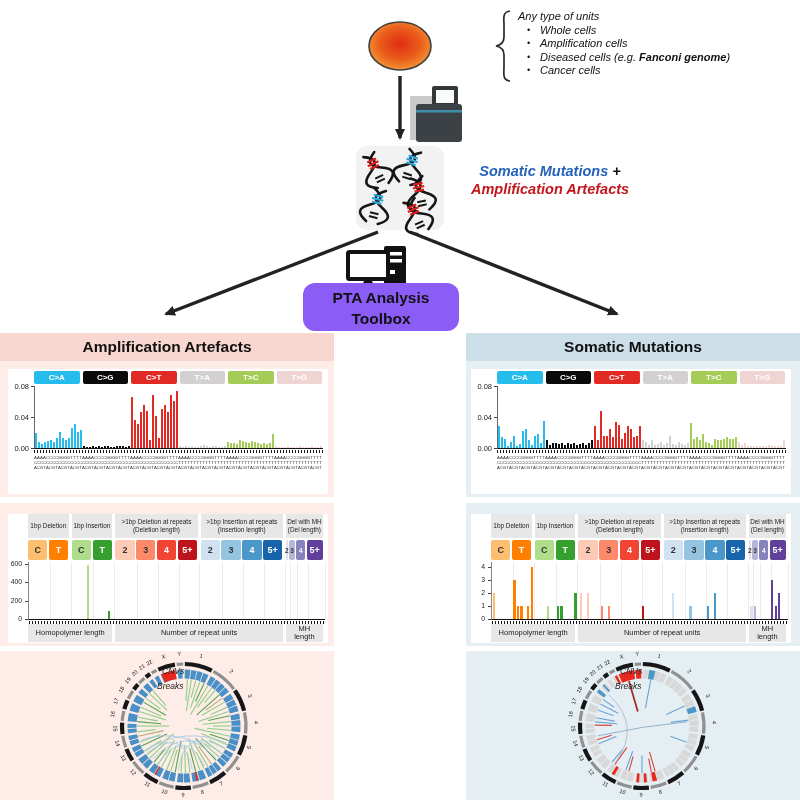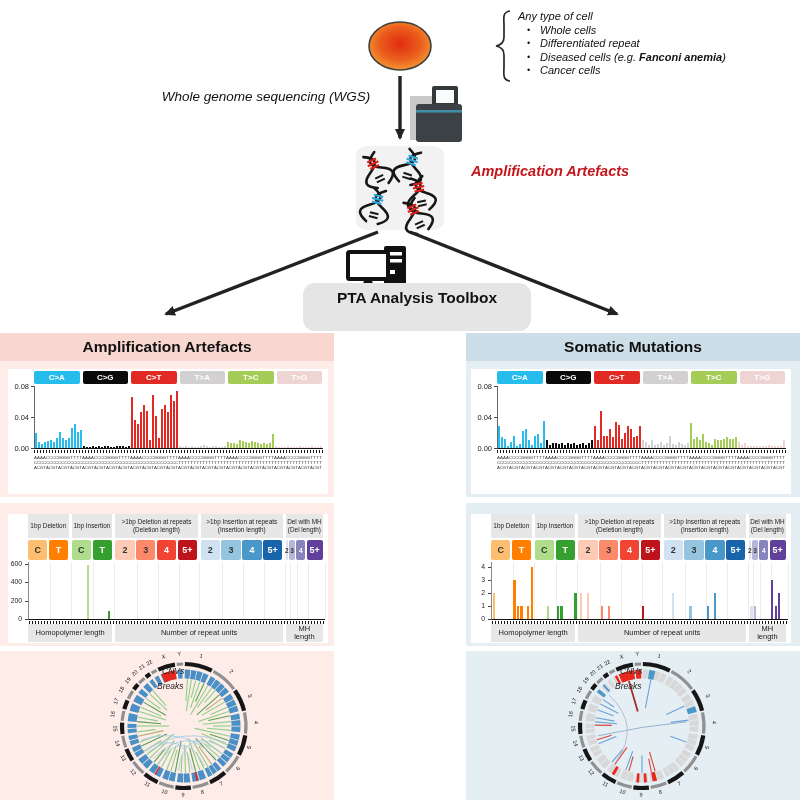--- a/index.html
+++ b/index.html
@@ -103,50 +103,51 @@
       <rect x="388" y="252" width="14" height="3.5" fill="#fff"></rect>
       <rect x="388" y="259" width="14" height="3.5" fill="#fff"></rect>
       <rect x="388" y="270" width="7" height="4" fill="#fff"></rect>
       <rect x="348" y="252" width="40" height="27" rx="1.5" fill="#fff" stroke="#111" stroke-width="4"></rect>
       <path d="M364,281 l-3,7 h14 l-3,-7 z" fill="#111"></path>
     </g>
   </svg>
 
 
   <div class="abs list" style="left:518px;top:10px;width:270px">
-    <div class="hd">Any type of cell</div>
+    <div class="hd">Any type of units</div>
     <div id="cellItems">
         <div class="li">
           <span class="blt">•</span>
           <span>Whole cells</span>
         </div>
         <div class="li">
           <span class="blt">•</span>
-          <span>Differentiated repeat</span>
+          <span>Amplification cells</span>
         </div>
         <div class="li">
           <span class="blt">•</span>
-          <span>Diseased cells (e.g. <b>Fanconi anemia</b>)</span>
+          <span>Diseased cells (e.g. <b>Fanconi genome</b>)</span>
         </div>
         <div class="li">
           <span class="blt">•</span>
           <span>Cancer cells</span>
         </div>
       </div>
   </div>
 
   <div class="abs wga" style="left:138px;top:88px;width:256px">
-    <div>Whole genome sequencing (WGS)</div>
   </div>
 
   <div class="abs result" style="left:452px;top:162px;width:196px">
+    <div><span id="somLbl" style="color: rgb(37, 99, 186);">Somatic Mutations</span>
+      <span class="plus">+</span></div>
     <div id="artLbl" style="color: rgb(195, 23, 29);">Amplification Artefacts</div>
   </div>
 
-  <div class="abs ptato" id="ptatoBox" style="left: 303px; top: 283px; width: 228px; height: 44px; background: #e5e5e5;">
+  <div class="abs ptato" id="ptatoBox" style="left: 303px; top: 283px; width: 156px; height: 44px; background: #8b5cf6;">
     <div>PTA Analysis Toolbox</div>
   </div>
 
   <div class="abs" id="panelL" style="left: 0px; top: 333px; width: 334px; height: 467px; background: rgb(253, 236, 231);"></div>
   <div class="abs" id="panelR" style="left: 466px; top: 333px; width: 334px; height: 467px; background: rgb(228, 238, 243);"></div>
   <div class="abs band" id="bandL" style="left: 0px; top: 333px; width: 334px; height: 28px; background: rgb(248, 215, 208);">Amplification Artefacts</div>
   <div class="abs band" id="bandR" style="left: 466px; top: 333px; width: 334px; height: 28px; background: rgb(204, 222, 232);">Somatic Mutations</div>
   <div class="abs gap" style="top:497px;height:6px"></div>
   <div class="abs gap" style="top:646px;height:5px"></div>
 

